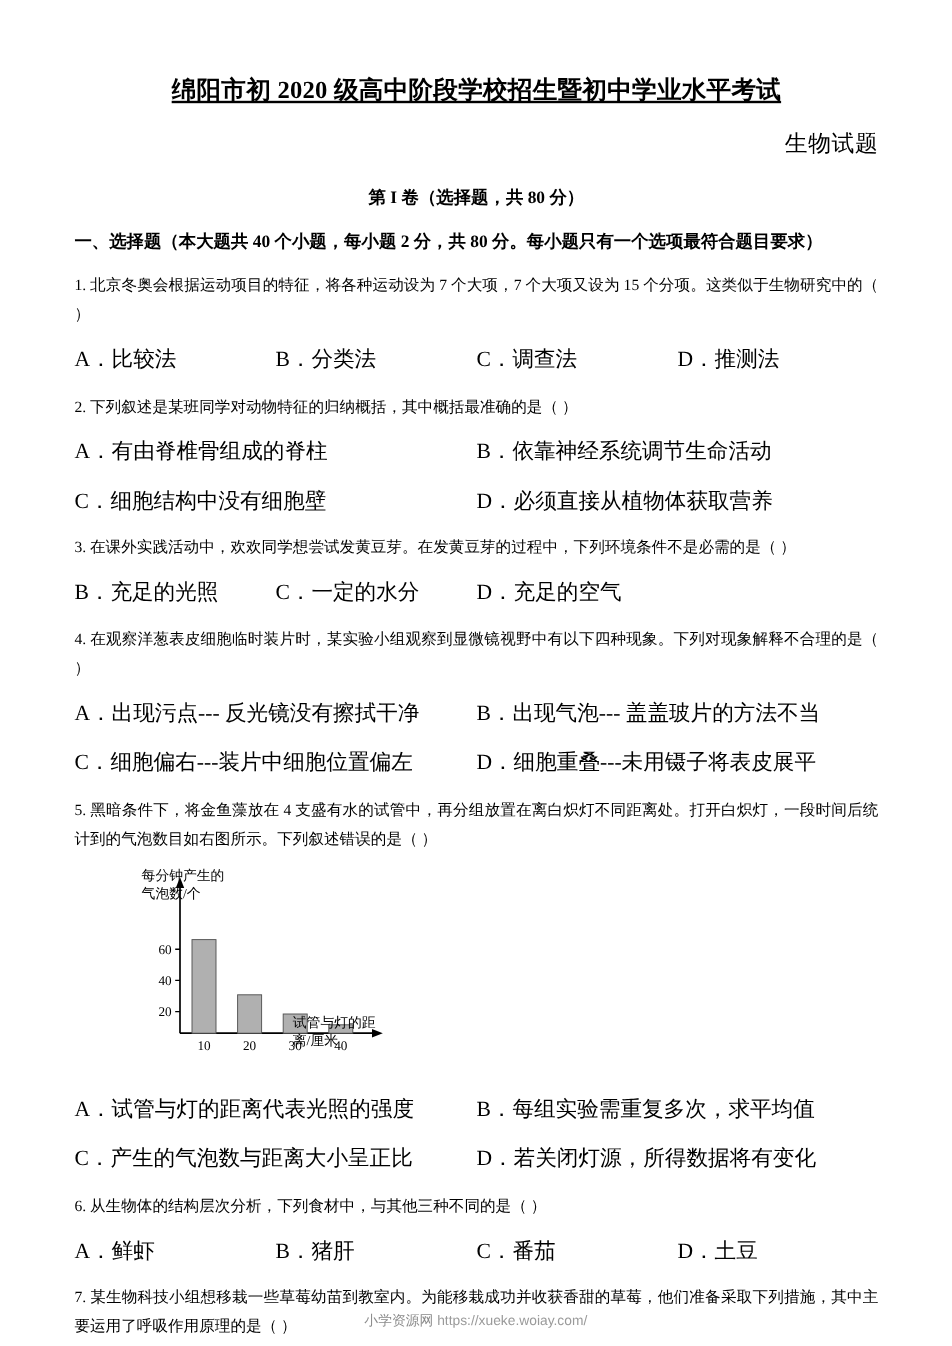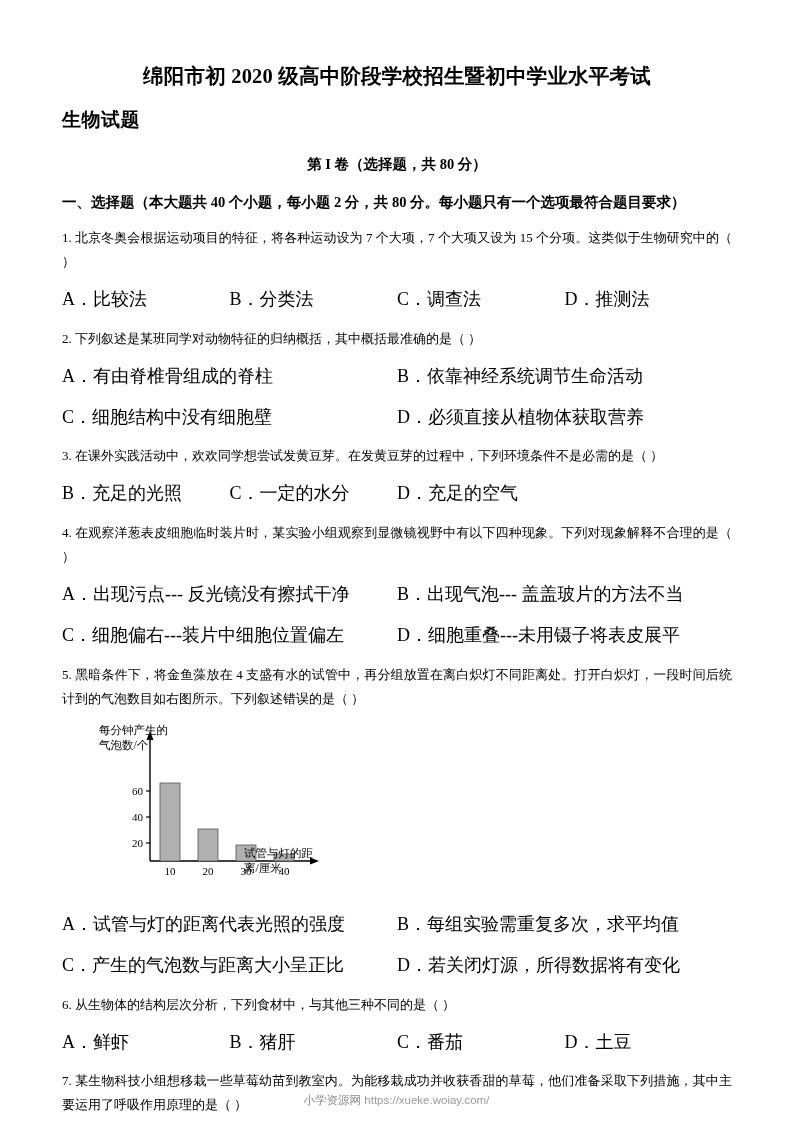--- a/index.html
+++ b/index.html
@@ -28,25 +28,26 @@
     top: 0;
     width: 670px;
   }
   .doc-title {
     text-align: center;
     font-size: 20.5px;
     font-weight: bold;
     margin-top: 62px;
     letter-spacing: 0.2px;
     line-height: 1.4;
+    text-decoration: underline;
   }
   .doc-subtitle {
-    text-align: left;
+    text-align: right;
     font-size: 19px;
-    font-weight: bold;
+    font-weight: normal;
     margin-top: 16px;
     letter-spacing: 0.5px;
   }
   .section-header {
     text-align: center;
     font-size: 14.5px;
     font-weight: bold;
     margin-top: 22px;
   }
   .part-title {
@@ -80,21 +81,21 @@
   }
   .chart {
     position: absolute;
     left: 40px;
     top: 0;
     width: 260px;
     height: 175px;
   }
   .chart-label-top {
     position: absolute;
-    left: 37px;
+    left: 56px;
     top: 2px;
     font-size: 11.5px;
     line-height: 1.35;
     width: 70px;
   }
   .axis-caption {
     position: absolute;
     left: 182px;
     top: 125px;
     font-size: 11.5px;

